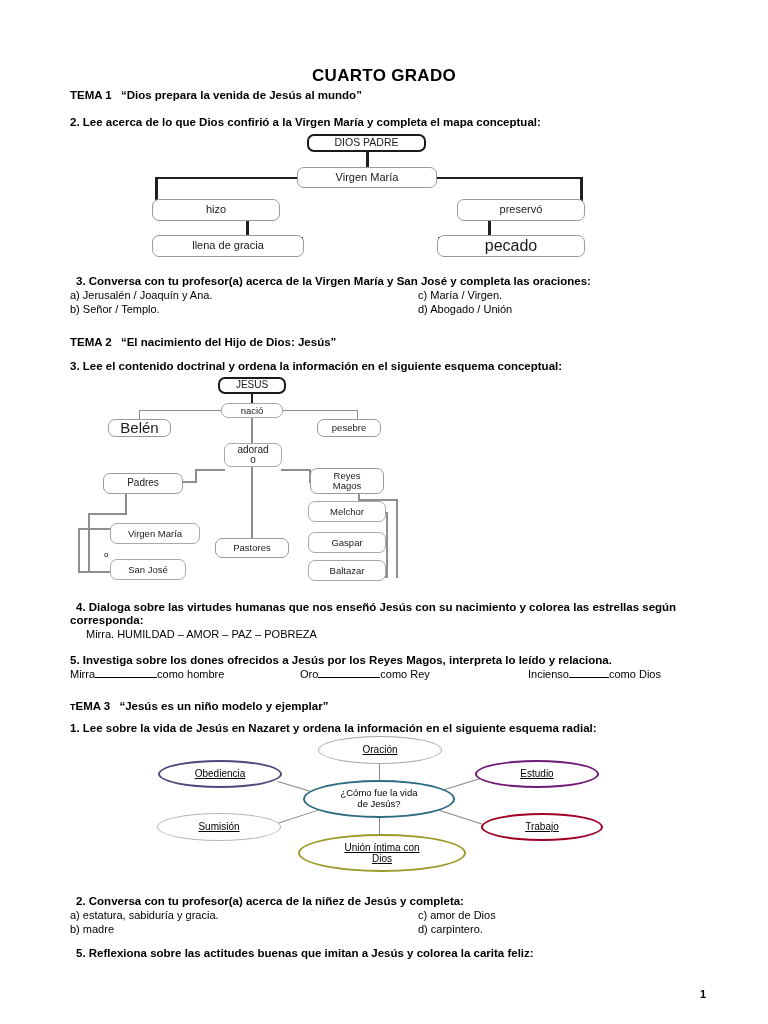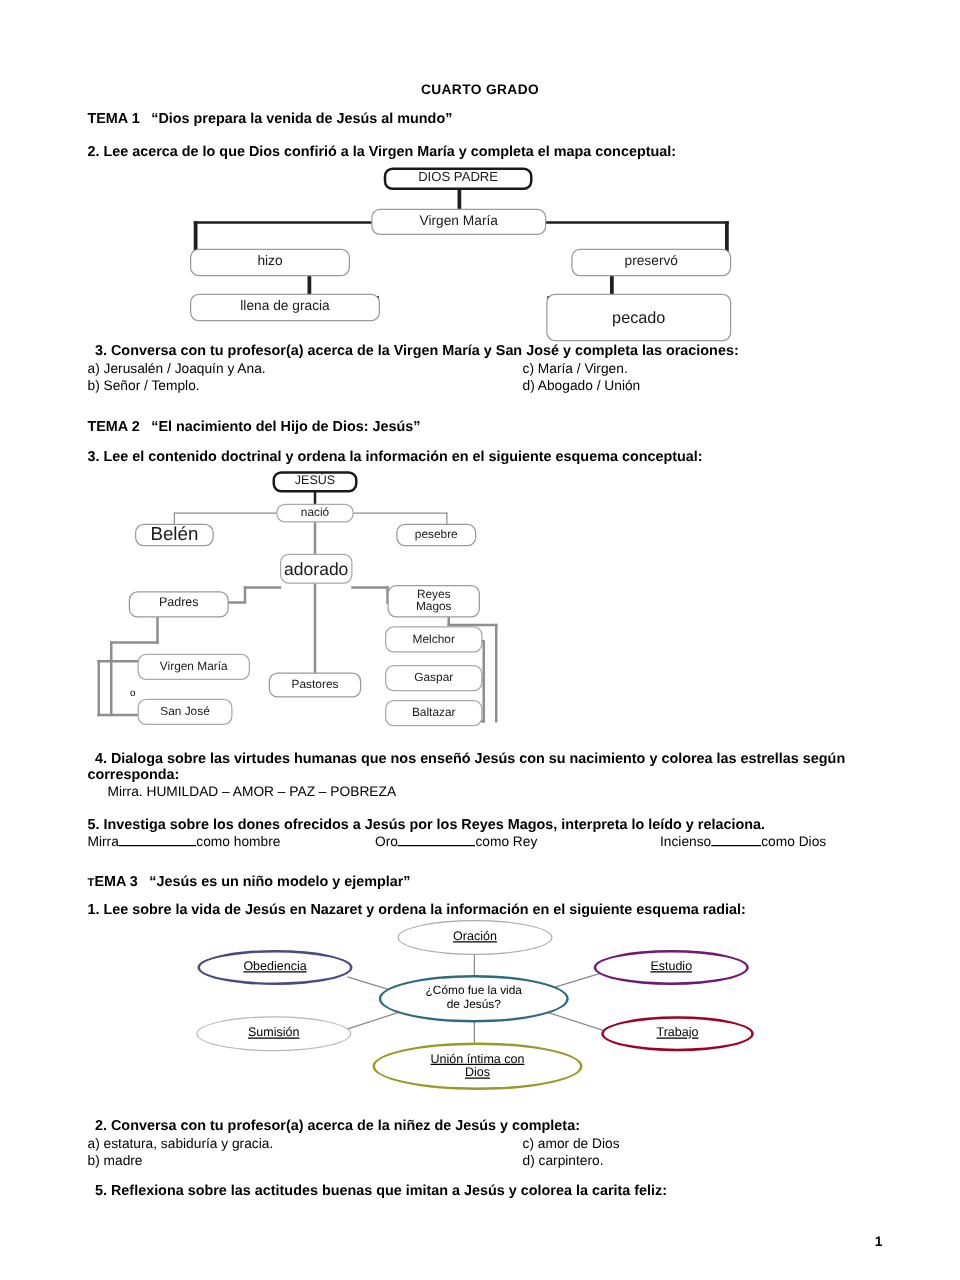--- a/index.html
+++ b/index.html
@@ -8,21 +8,21 @@
     background:#ffffff;
     font-family:"Liberation Sans", sans-serif;
     color:#000;
     position:relative;
     overflow:hidden;
   }
   .page{position:absolute;left:0;top:0;width:768px;height:1024px;}
   .bold{font-weight:bold;}
   .h-title{
     position:absolute;left:0;top:66px;width:768px;
-    text-align:center;font-weight:bold;font-size:11px;letter-spacing:.3px;
+    text-align:center;font-weight:bold;font-size:17px;letter-spacing:.3px;
   }
   .line{position:absolute;font-size:11.5px;}
   .q{font-weight:bold;font-size:11.5px;}
   .opt{font-size:11px;font-weight:normal;}
 
   
   .box{
     position:absolute;
     box-sizing:border-box;
     border:2px solid #8c8c8c;
@@ -94,21 +94,21 @@
     <div class="box thin" style="left:457px;top:199px;width:128px;height:22px;font-size:11px;">preservó</div>
 
     <div class="ln" style="left:246px;top:219px;width:2.5px;height:20px;"></div>
     <div class="ln" style="left:246px;top:236.5px;width:57px;height:2.5px;"></div>
     <div class="ln" style="left:300px;top:236.5px;width:2.5px;height:14px;"></div>
     <div class="box thin" style="left:152px;top:235px;width:152px;height:22px;font-size:11px;">llena de gracia</div>
 
     <div class="ln" style="left:488px;top:219px;width:2.5px;height:20px;"></div>
     <div class="ln" style="left:438px;top:236.5px;width:52px;height:2.5px;"></div>
     <div class="ln" style="left:438px;top:236.5px;width:2.5px;height:14px;"></div>
-    <div class="box thin" style="left:437px;top:235px;width:148px;height:38px;font-size:13px;">pecado</div>
+    <div class="box thin" style="left:437px;top:235px;width:148px;height:22px;font-size:16px;">pecado</div>
   </div>
 
   <div class="line q" style="left:76px;top:275px;">3. Conversa con tu profesor(a) acerca de la Virgen María y San José y completa las oraciones:</div>
   <div class="line opt" style="left:70px;top:289px;">a) Jerusalén / Joaquín y Ana.</div>
   <div class="line opt" style="left:70px;top:303px;">b) Señor / Templo.</div>
   <div class="line opt" style="left:418px;top:289px;">c) María / Virgen.</div>
   <div class="line opt" style="left:418px;top:303px;">d) Abogado / Unión</div>
 
   <div class="line bold" style="left:70px;top:336px;">
     <span>TEMA 2</span>
@@ -125,21 +125,21 @@
     <div class="ln gl" style="left:139px;top:410px;width:84px;height:1.4px;"></div>
     <div class="ln gl" style="left:139px;top:410px;width:1.4px;height:11px;"></div>
     <div class="ln gl" style="left:281px;top:410px;width:77px;height:1.4px;"></div>
     <div class="ln gl" style="left:357px;top:410px;width:1.4px;height:11px;"></div>
 
     <div class="box thin" style="left:108px;top:419px;width:63px;height:18px;font-size:15px;">Belén</div>
     <div class="box thin" style="left:317px;top:419px;width:64px;height:18px;font-size:9.5px;">pesebre</div>
 
     <div class="ln gl" style="left:251px;top:417px;width:1.6px;height:29px;"></div>
 
-    <div class="box thinner" style="left:224px;top:443px;width:58px;height:24px;font-size:14px;flex-direction:row;line-height:1.0;">
+    <div class="box thinner" style="left:224px;top:443px;width:58px;height:24px;font-size:10px;flex-direction:column;line-height:1.0;">
       <span>adorad</span>
       <span>o</span>
     </div>
 
     <div class="ln gl" style="left:195px;top:469px;width:30px;height:1.6px;"></div>
     <div class="ln gl" style="left:195px;top:469px;width:1.6px;height:13px;"></div>
     <div class="ln gl" style="left:167px;top:481px;width:30px;height:1.6px;"></div>
 
     <div class="box thin" style="left:103px;top:473px;width:80px;height:21px;font-size:10px;">Padres</div>
 

